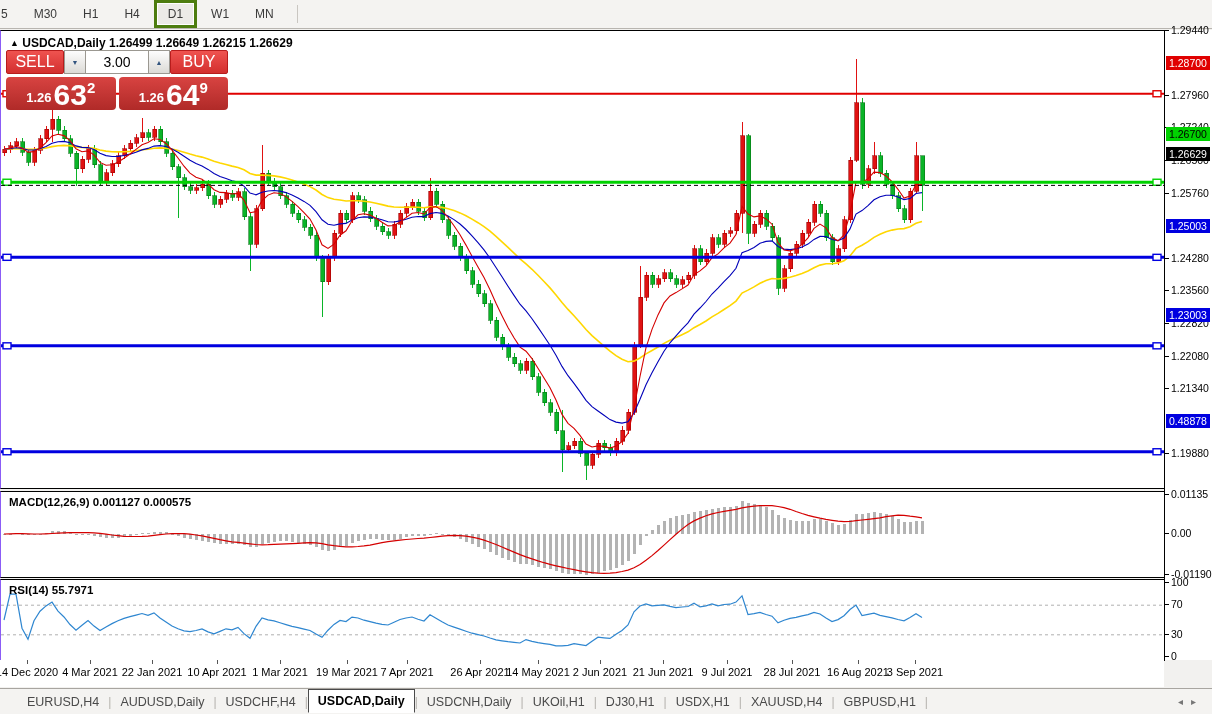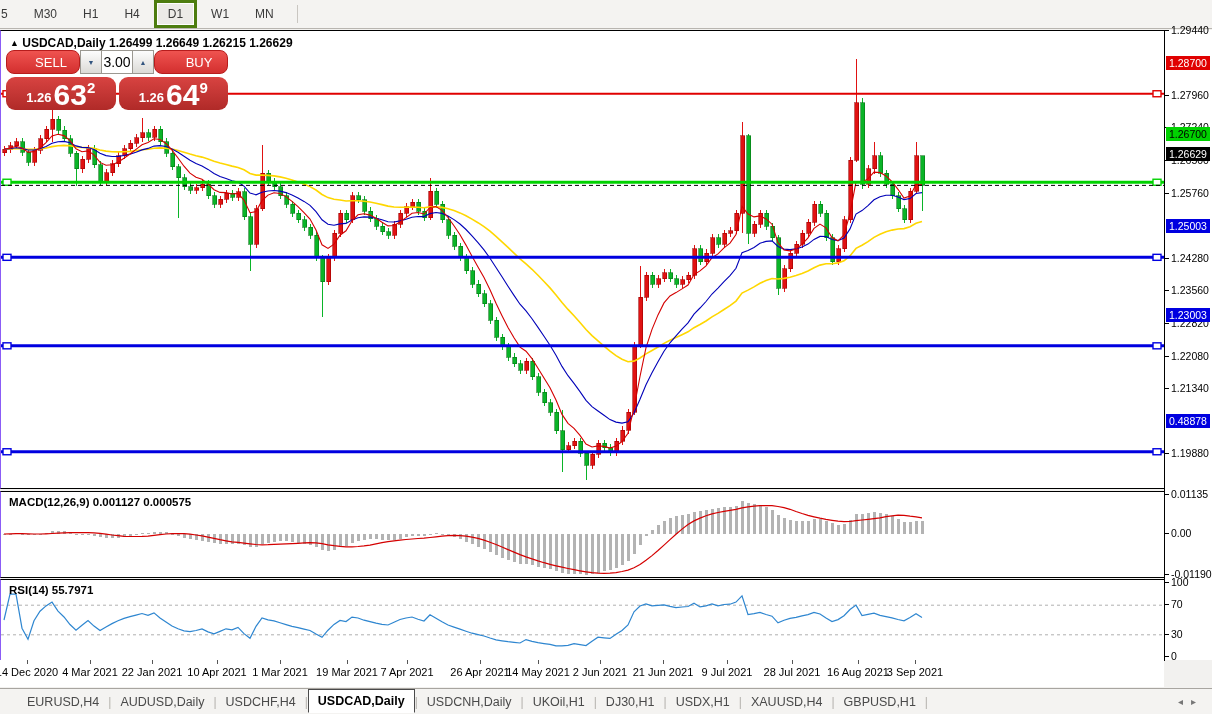--- a/index.html
+++ b/index.html
@@ -17,29 +17,29 @@
   .price-panel{top:30px;width:1164px;height:457px;}
   .macd-panel{top:491px;width:1164px;height:85px;}
   .rsi-panel{top:579px;width:1164px;height:80px;}
   .panel svg{position:absolute;left:0;top:0;}
   .chart-title{position:absolute;left:9px;top:5px;font-size:12px;font-weight:bold;color:#000;white-space:nowrap;}
   .chart-title .arr{font-size:9px;vertical-align:1px;}
   .ind-label{position:absolute;left:8px;top:4px;font-size:11.5px;font-weight:bold;color:#000;white-space:nowrap;}
   
   .trade-panel{position:absolute;left:5px;top:19px;width:222px;z-index:5;}
   .tp-row1{display:flex;height:24px;}
-  .btn-red{background:linear-gradient(#ef5350,#d32f2f);color:#fff;font-size:13px;display:flex;
-           align-items:center;justify-content:center;border:1px solid #b71c1c;border-radius:8px;cursor:pointer;padding-left:16px;}
+  .btn-red{background:linear-gradient(#ef5350,#d32f2f);color:#fff;font-size:16px;display:flex;
+           align-items:center;justify-content:center;border:1px solid #b71c1c;border-radius:2px;cursor:pointer;}
   .sell-btn,.buy-btn{flex:0 0 56px;}
   .spin-btn{flex:0 0 20px;background:linear-gradient(#fdfdfd,#dcdad6);border:1px solid #9b9891;
             font-size:7px;color:#33557f;display:flex;align-items:center;justify-content:center;cursor:pointer;}
   .vol-box{flex:1;background:#fff;border:1px solid #9b9891;border-left:none;border-right:none;
            font-size:14px;color:#000;display:flex;align-items:center;justify-content:center;}
   .tp-row2{display:flex;margin-top:3px;gap:3px;height:33px;}
-  .price-box{flex:1;background:linear-gradient(#d84341,#b02a28);color:#fff;border-radius:9px;
+  .price-box{flex:1;background:linear-gradient(#d84341,#b02a28);color:#fff;border-radius:4px;
              display:flex;align-items:flex-end;justify-content:center;padding-bottom:2px;cursor:pointer;}
   .price-box .pfx{font-size:13px;font-weight:bold;margin-bottom:3px;}
   .price-box .big{font-size:30px;font-weight:bold;line-height:26px;margin-left:2px;}
   .price-box .sup{font-size:15px;font-weight:bold;margin-bottom:12px;}
   
   .axis-col{position:absolute;left:1164px;top:30px;width:48px;height:630px;background:#fff;border-left:1px solid #000;}
   .ax-tick{position:absolute;left:0;width:4px;height:1px;background:#000;}
   .ax-label{position:absolute;left:6px;font-size:10.5px;color:#000;white-space:nowrap;}
   .ax-badge{position:absolute;left:1px;height:14px;line-height:14px;padding:0 3px;font-size:10.5px;white-space:nowrap;}
   

